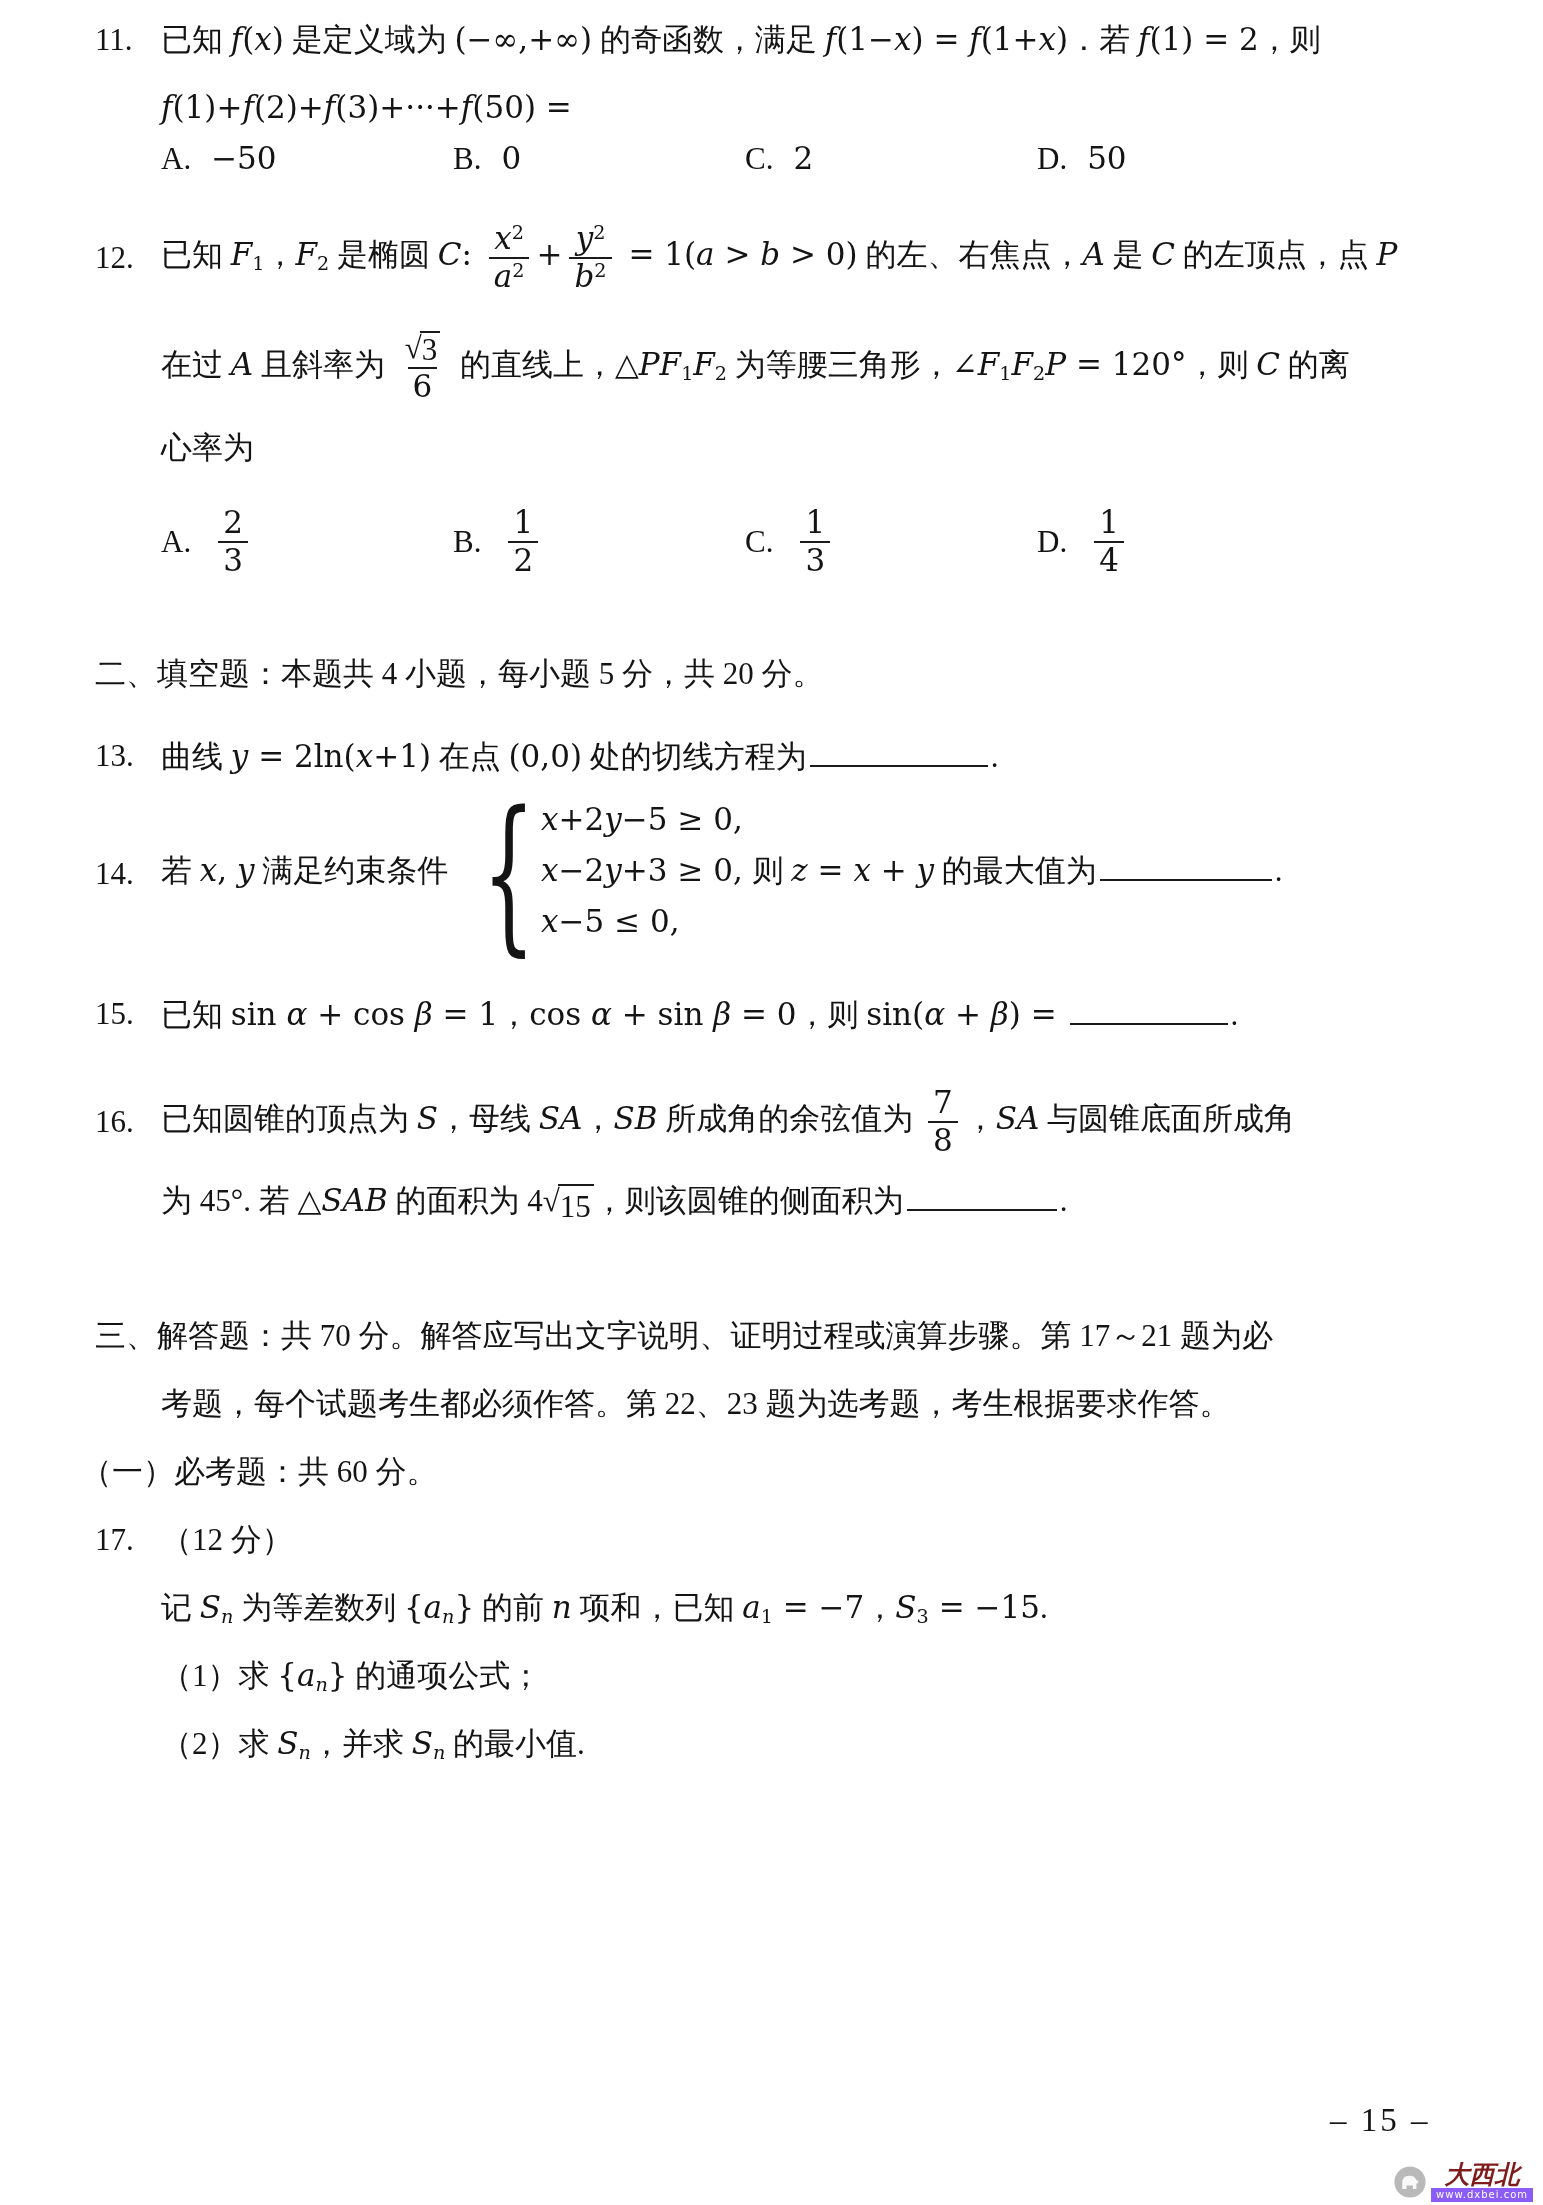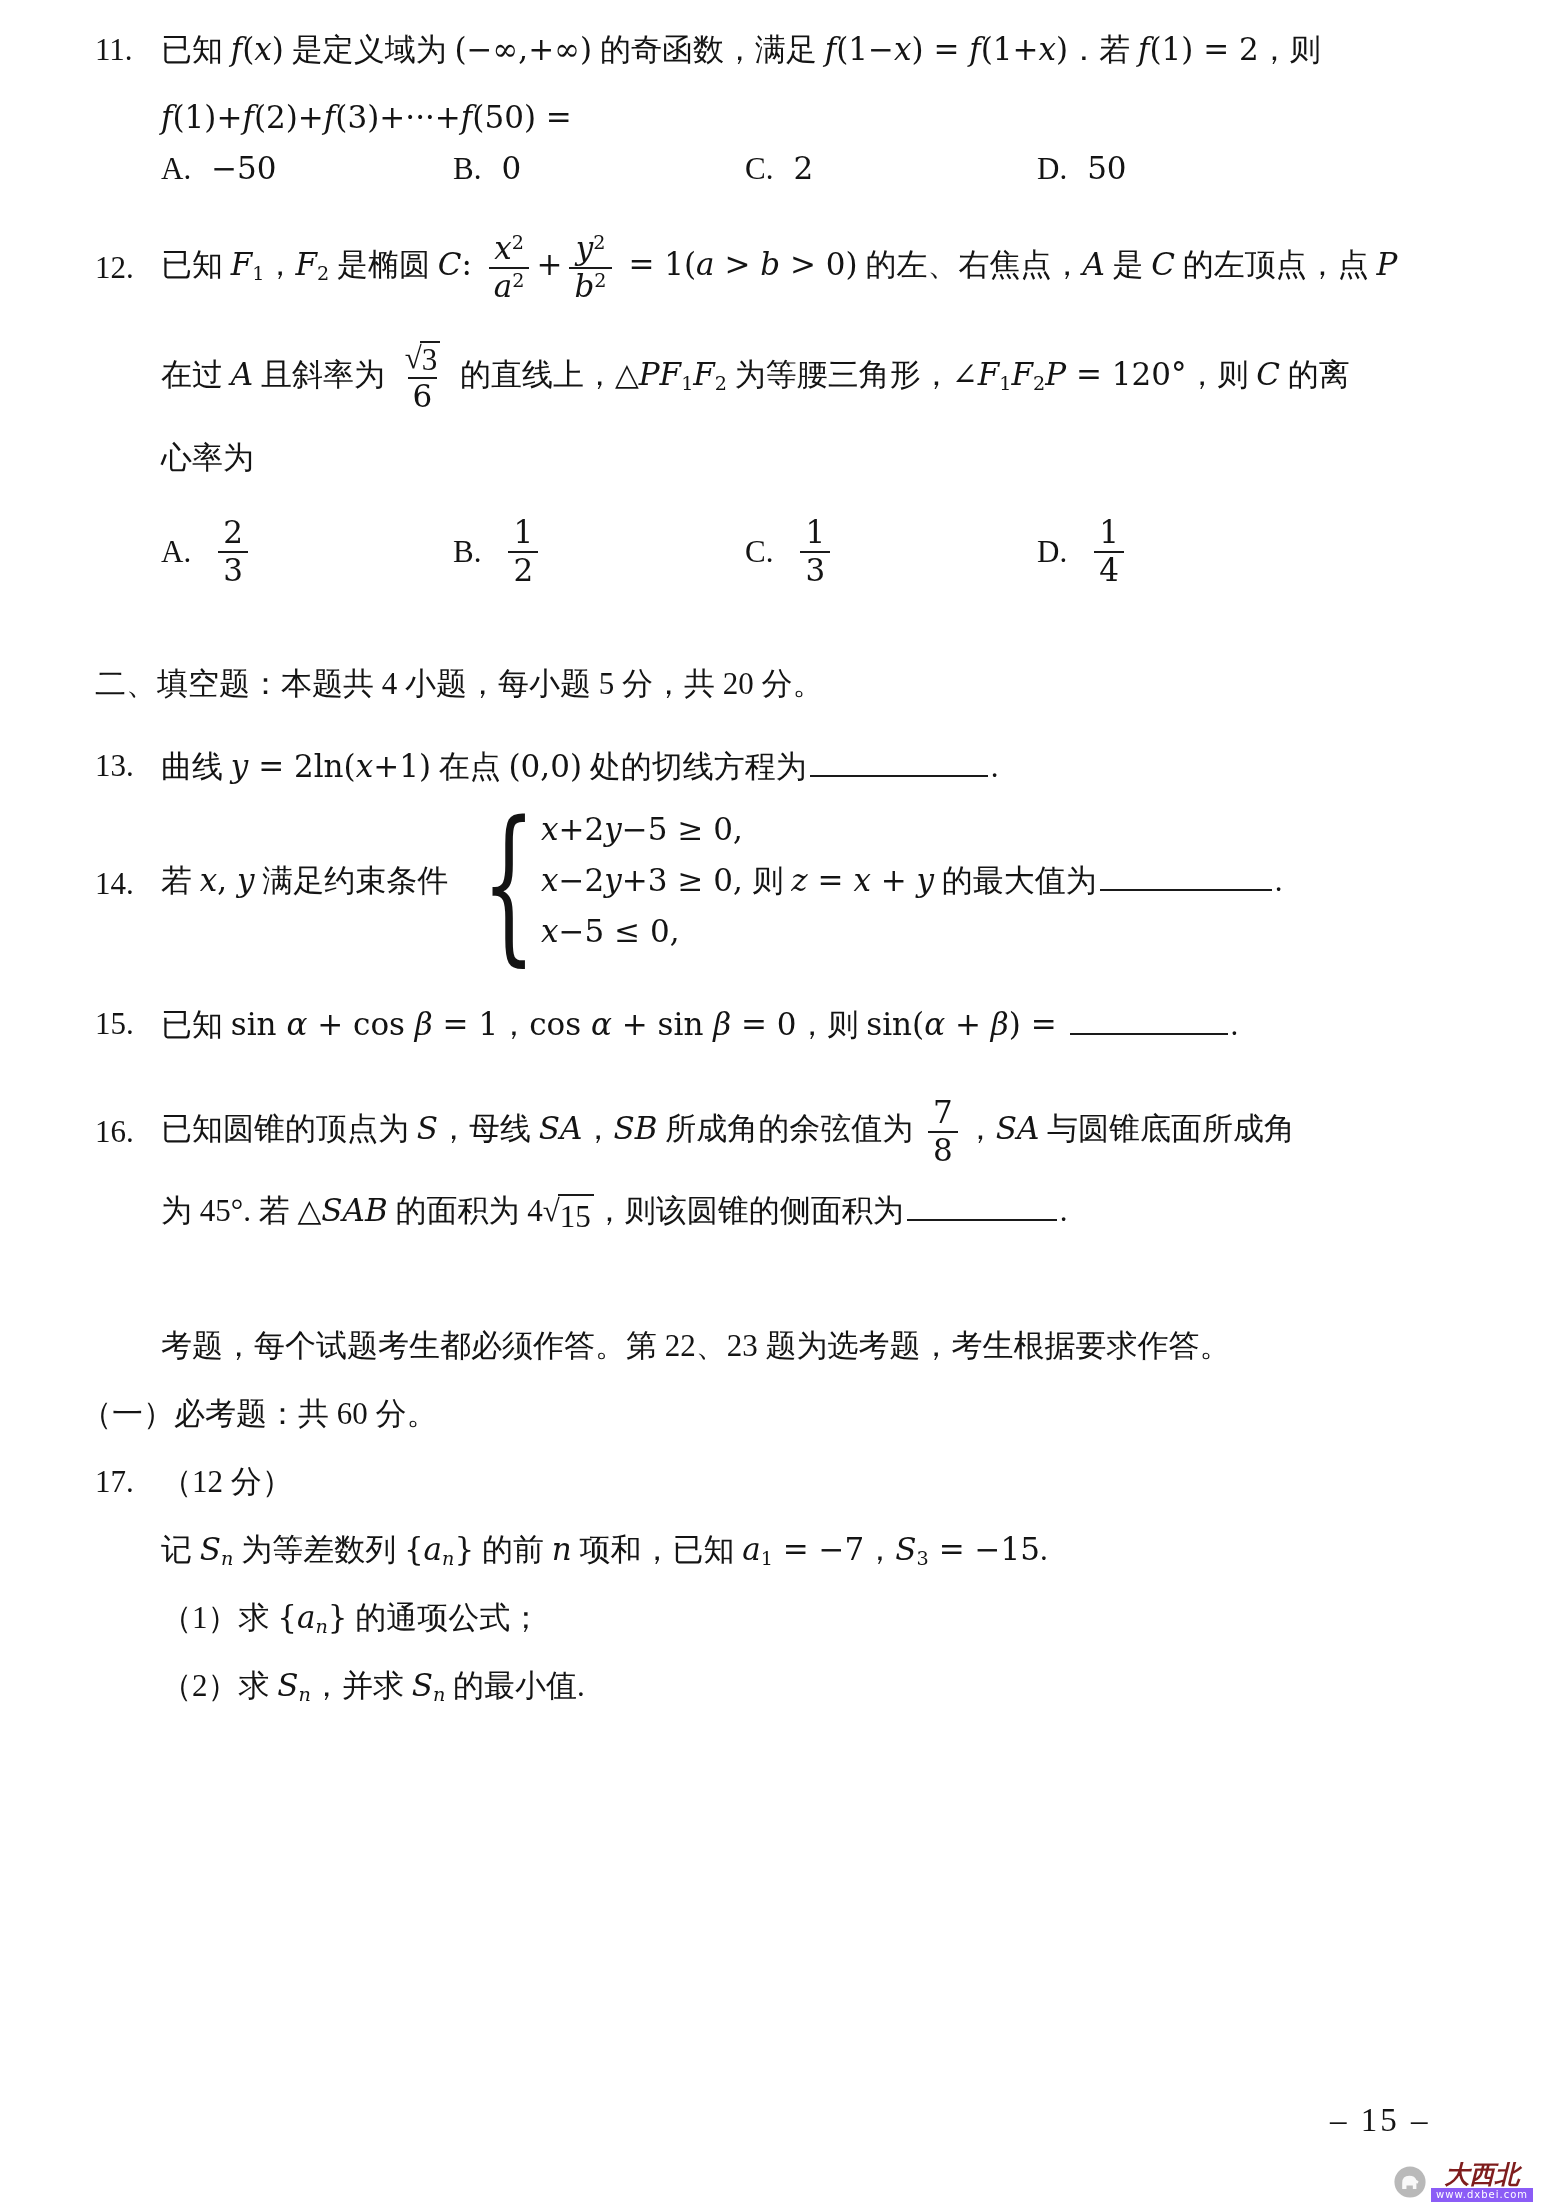--- a/index.html
+++ b/index.html
@@ -2,21 +2,21 @@
 <html><head>
 <meta charset="utf-8">
 <style>
   html,body{margin:0;padding:0;}
   body{
     width:1543px;height:2205px;position:relative;overflow:hidden;
     background:#ffffff;color:#141414;
     font-family:"Liberation Serif","DejaVu Serif","DejaVu Sans",serif;
     font-size:31px;line-height:1.35;
   }
-  .content{padding:28px 55px 0 95px;}
+  .content{padding:18px 55px 0 95px;}
   .row{display:flex;align-items:center;min-height:44px;}
   .tall{min-height:104px;}
   .qnum{flex:0 0 66px;width:66px;}
   .indent{padding-left:66px;}
   .outdent{margin-left:-14px;}
   .line{display:inline-block;}
   .hd{font-weight:normal;}
   .t{font-family:inherit;}
   .mx,.r{font-family:"DejaVu Serif","DejaVu Sans",serif;}
   .it{font-style:italic;}
@@ -169,20 +169,23 @@
           <span class="den"><span class="r">8</span></span>
         </span><span class="t">，</span><span class="mx"><span class="it">S</span><span class="it">A</span></span><span class="t"> 与圆锥底面所成角</span></span>
   </div>
   <div class="row indent" style="margin-bottom:86px">
     <span class="line"><span class="t">为 45°. 若 </span><span class="r">△</span><span class="mx"><span class="it">S</span><span class="it">A</span><span class="it">B</span></span><span class="t"> 的面积为 4</span><span class="sqrt">
           <span class="sqrt-sign">√</span>
           <span class="sqrt-body">15</span>
         </span><span class="t">，则该圆锥的侧面积为</span><span class="blank" style="width: 150px;"></span><span class="t">.</span></span>
   </div>
 
+  <div class="row hd" style="margin-bottom:24px">
+    <span class="line">三、解答题：共 70 分。解答应写出文字说明、证明过程或演算步骤。第 17～21 题为必</span>
+  </div>
   <div class="row hd indent" style="margin-bottom:24px">
     <span class="line">考题，每个试题考生都必须作答。第 22、23 题为选考题，考生根据要求作答。</span>
   </div>
   <div class="row hd outdent" style="margin-bottom:24px">
     <span class="line">（一）必考题：共 60 分。</span>
   </div>
 
   <div class="row" style="margin-bottom:24px">
     <span class="qnum">17.</span>
     <span class="line">（12 分）</span>

